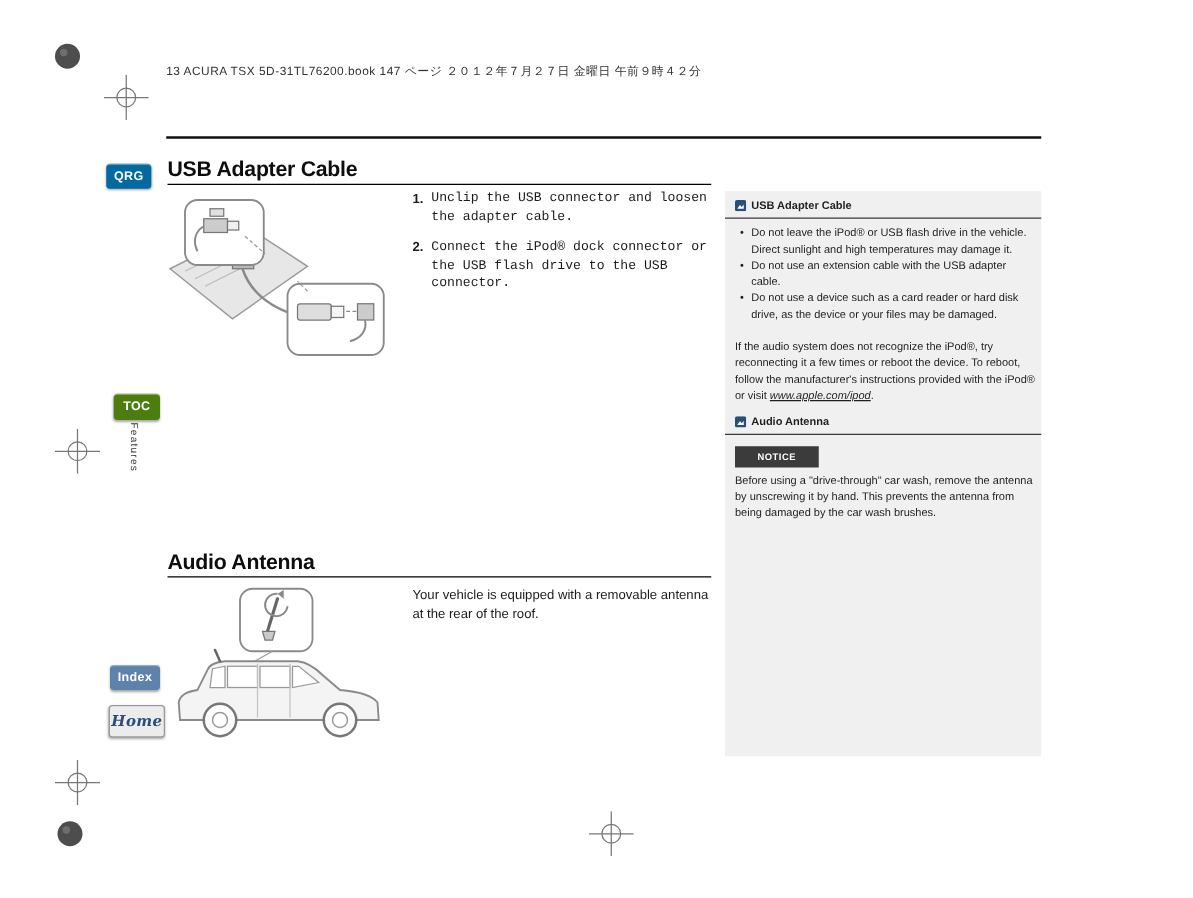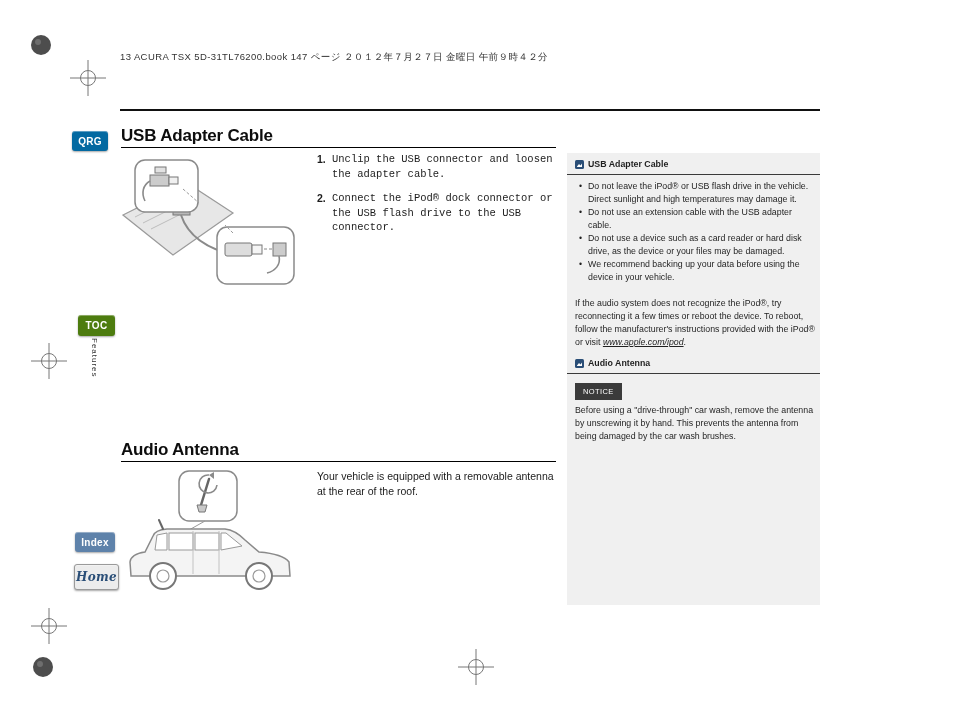--- a/index.html
+++ b/index.html
@@ -1,18 +1,18 @@
 <!DOCTYPE html>
 <html><head>
 <meta charset="utf-8">
 <style>
   html,body { margin:0; padding:0; background:#ffffff; }
   .page {
     position:relative; width:820px; height:718px; background:#ffffff;
-    font-family:"Liberation Sans", sans-serif; color:#222; overflow:hidden;
+    font-family:"Liberation Sans", sans-serif; color:#222; overflow:hidden;margin-left:13px;
   }
 
   
   .regmark { position:absolute; pointer-events:none; }
   .vline-br { position:absolute; left:876px; top:648px; width:1px; height:47px; background:#8a8a8a; }
 
   
   .print-header {
     position:absolute; left:120px; top:51px; font-size:9.5px; color:#333;
     letter-spacing:0.4px; white-space:nowrap;
@@ -75,22 +75,22 @@
   }
   .ref-header { display:flex; align-items:center; gap:4px; font-weight:bold; font-size:8.8px; }
   .ref-header.second { margin-top:8px; }
   .panel-rule { height:1px; background:#3a3a3a; margin:3px -12px 5px -8px; }
   .panel-bullets { margin:0; padding:0 0 0 13px; list-style:none; }
   .panel-bullets li { position:relative; margin:0; }
   .panel-bullets li::before { content:"•"; position:absolute; left:-9px; top:0; color:#1f1f1f; }
   .panel-para { margin-top:13px; }
   .panel-link { font-style:italic; text-decoration:underline; color:#1f1f1f; cursor:pointer; }
   .notice-badge {
-    display:inline-block; background:#3b3b3b; color:#fff; font-weight:normal;
-    font-size:7.5px; padding:2px 8px; margin:4px 0 4px; letter-spacing:0.4px;
+    display:inline-block; background:#3b3b3b; color:#fff; font-weight:bold;
+    font-size:7.5px; padding:2px 18px; margin:4px 0 4px; letter-spacing:0.4px;
   }
   .notice-text { margin:0; }
 
   .page-number { position:absolute; left:836px; top:610px; font-size:11.5px; color:#1c1c1c; }
 </style>
 </head>
 <body>
 
 <div class="page">
 
@@ -203,21 +203,20 @@
         <path d="M2,6.5 L4,4 L5.5,5.5 L7,3.5 L7,7 L2,7 Z" fill="#ffffff"></path>
       </svg>
       <span>USB Adapter Cable</span>
     </div>
     <div class="panel-rule"></div>
 
     <ul class="panel-bullets">
       <li>Do not leave the iPod® or USB flash drive in the vehicle. Direct sunlight and high temperatures may damage it.</li>
       <li>Do not use an extension cable with the USB adapter cable.</li>
       <li>Do not use a device such as a card reader or hard disk drive, as the device or your files may be damaged.</li>
-      <li>We recommend backing up your data before using the device in your vehicle.</li>
     </ul>
 
     <div class="panel-para">
       <span>If the audio system does not recognize the iPod®, try reconnecting it a few times or reboot the device. To reboot, follow the manufacturer's instructions provided with the iPod® or visit</span>
       <span class="panel-link">www.apple.com/ipod</span><span>.</span>
     </div>
 
     <div class="ref-header second">
       <svg width="9" height="9">
         <rect x="0" y="0" width="9" height="9" rx="1.5" fill="#2a4e77"></rect>

